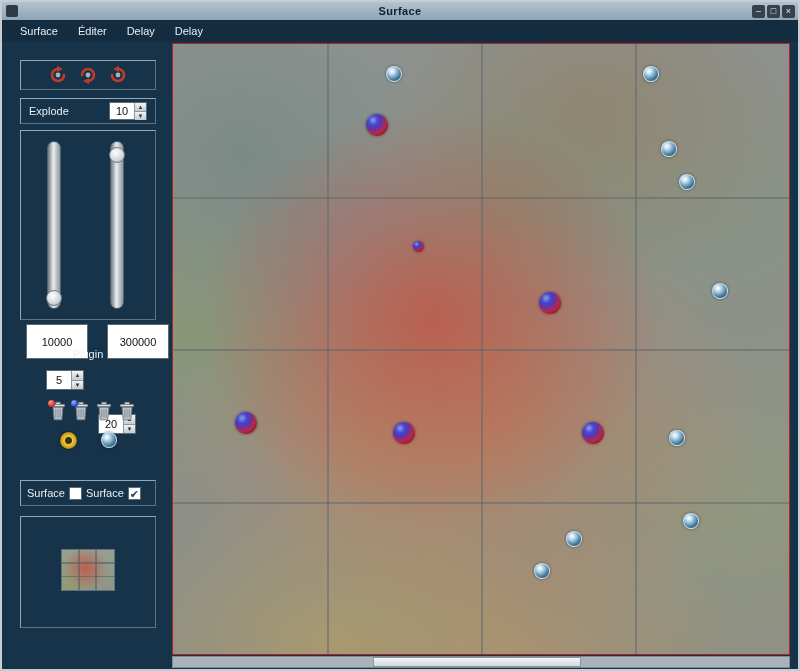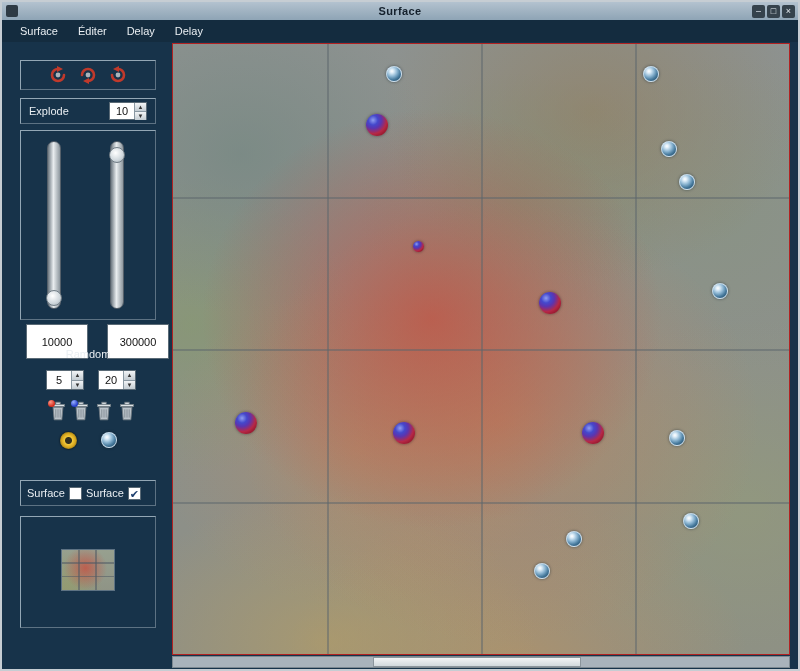--- a/index.html
+++ b/index.html
@@ -203,31 +203,31 @@
         <div class="knob" style="top: 148px;"></div>
       </div>
       <div class="slider slider-2">
         <div class="knob" style="top: 5px;"></div>
       </div>
     </div>
 
     <input class="field" style="left: 24px; top: 282px;" value="10000">
     <input class="field" style="left: 89px; top: 282px; margin-left: 16px;" value="300000">
 
-    <div class="delay-label side-label">Ramdom</div>
+    <div class="delay-label side-label">Plugin</div>
 
     <div class="spin-row">
       <span class="spinbox" style="left:44px;">
         <input value="5" style="">
         <span class="spin-arrows">
           <span>▲</span>
           <span>▼</span>
         </span>
       </span>
-      <span class="spinbox" style="left:96px;">
+      <span class="spinbox" style="left:96px;margin-top:44px;">
         <input value="20" style="">
         <span class="spin-arrows">
           <span>▲</span>
           <span>▼</span>
         </span>
       </span>
     </div>
 
     <div class="trash-row">
       <span class="trash">

